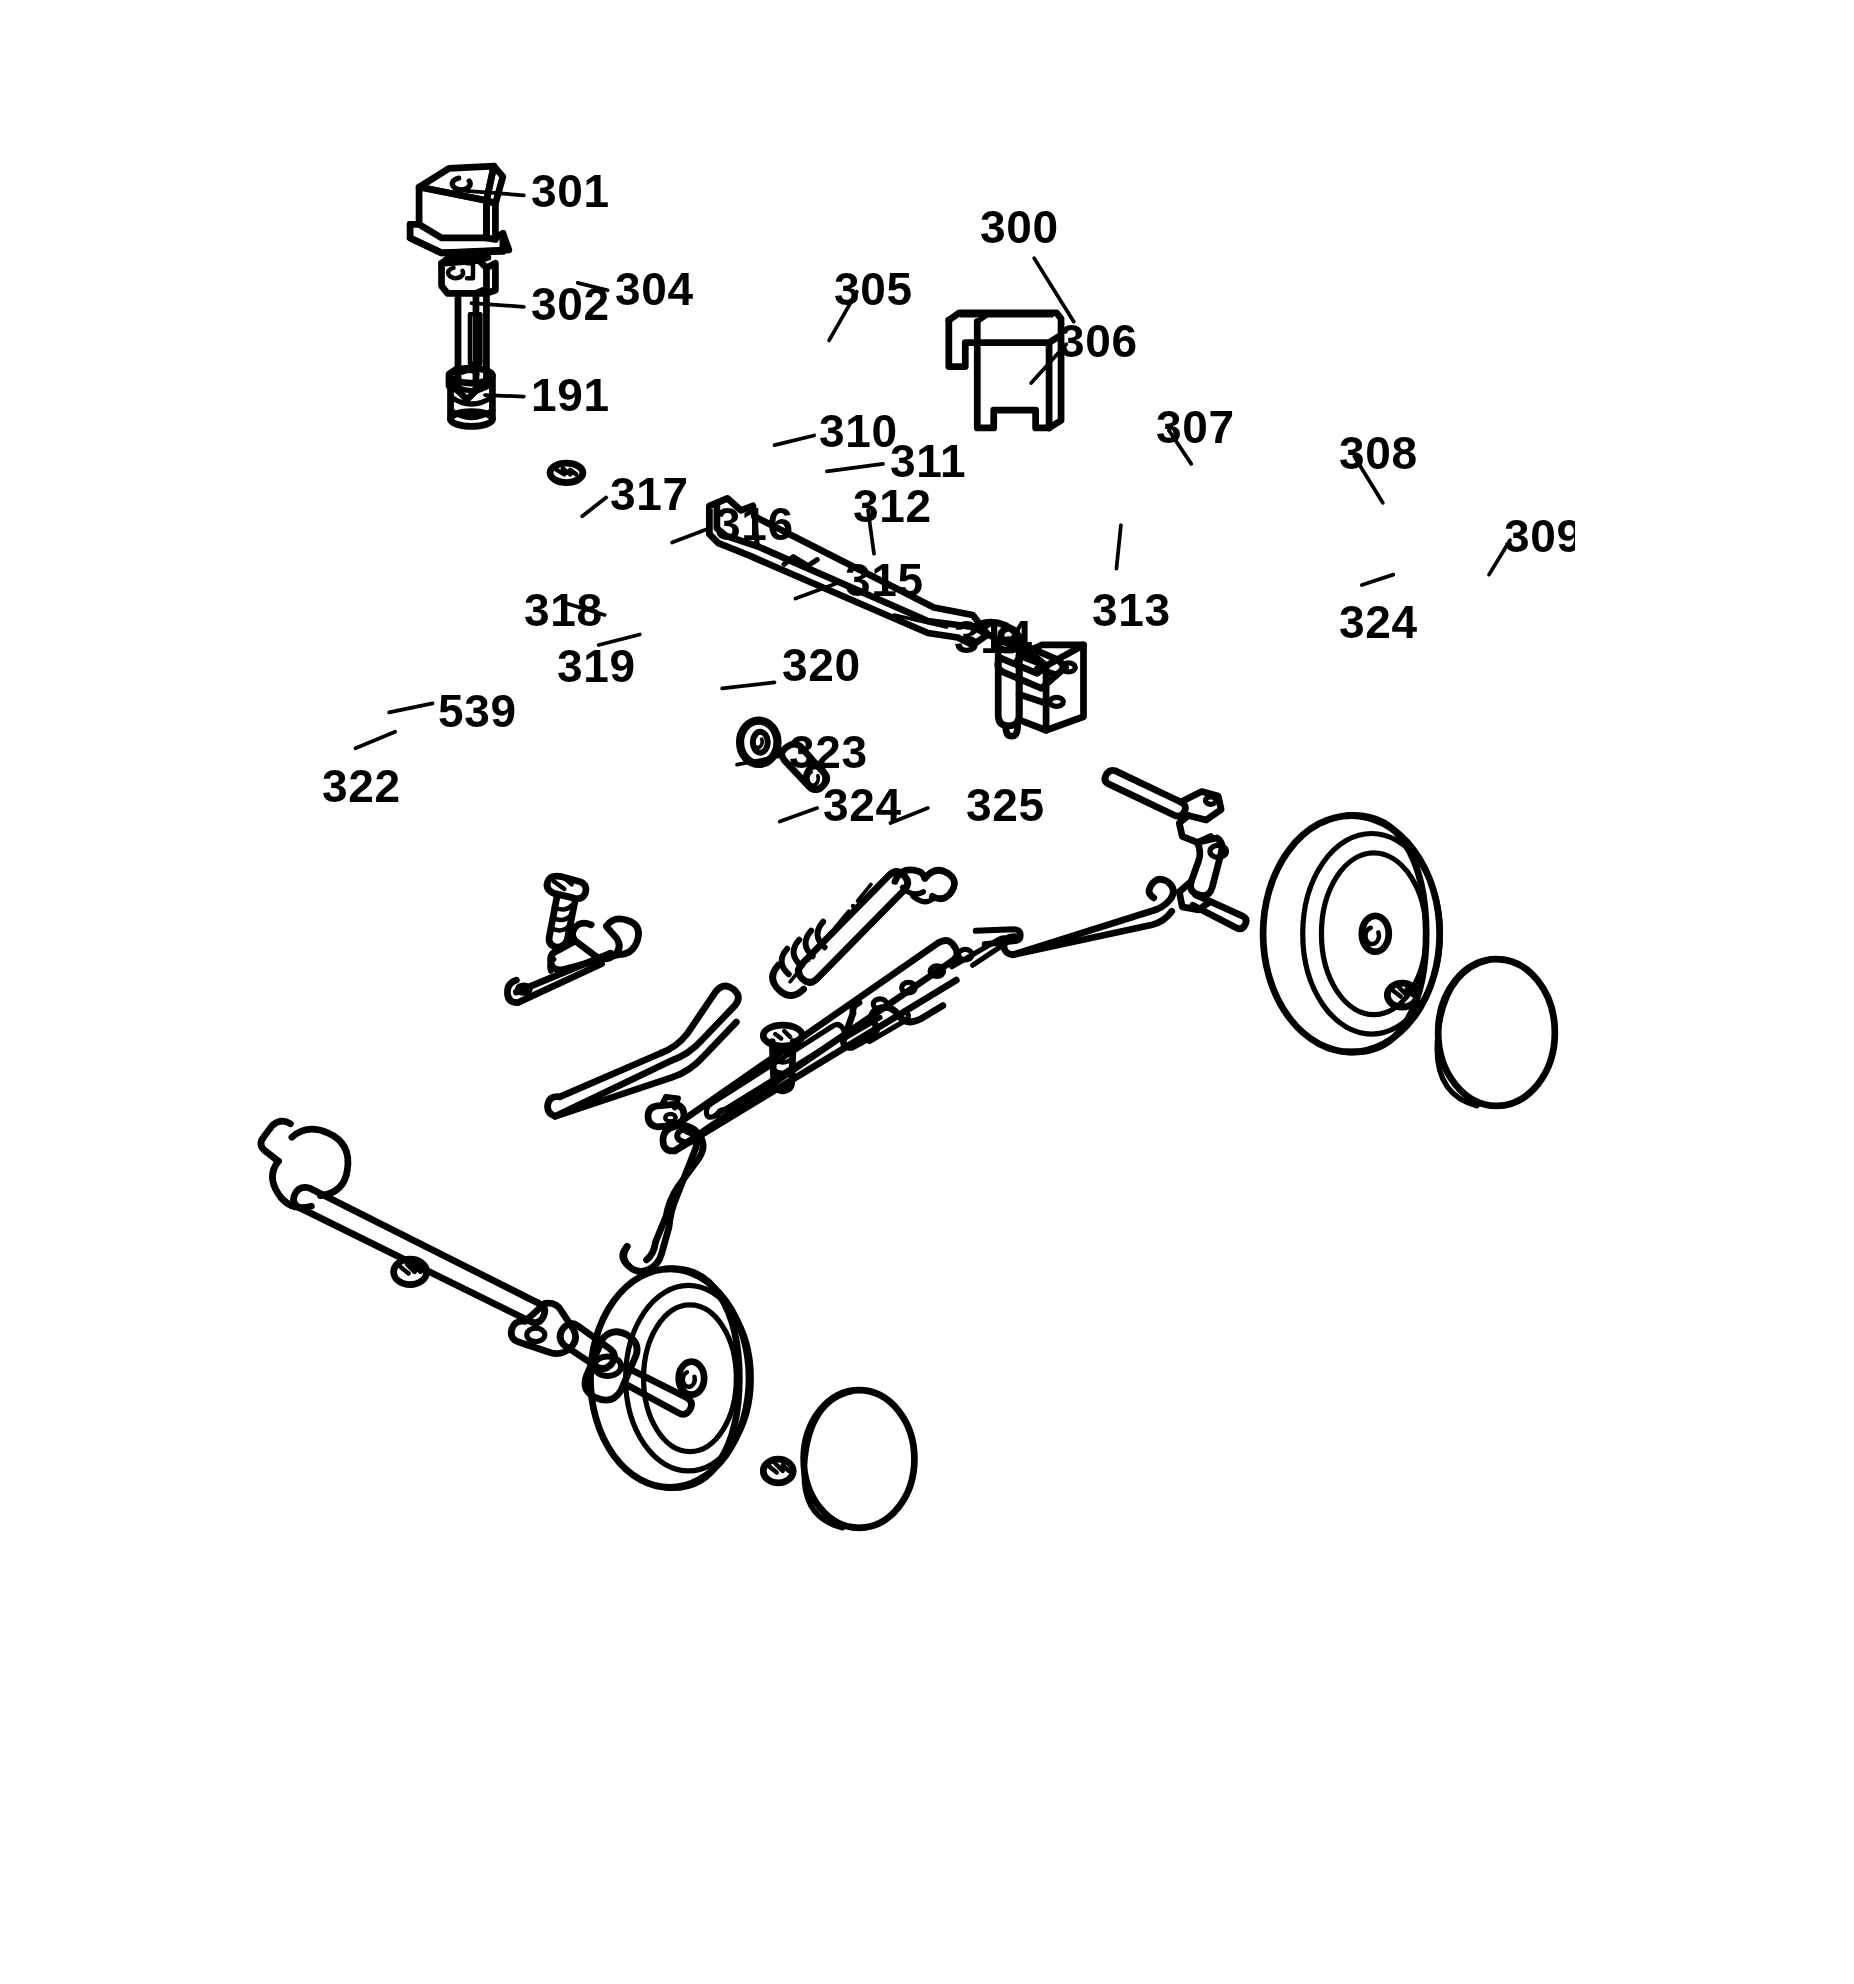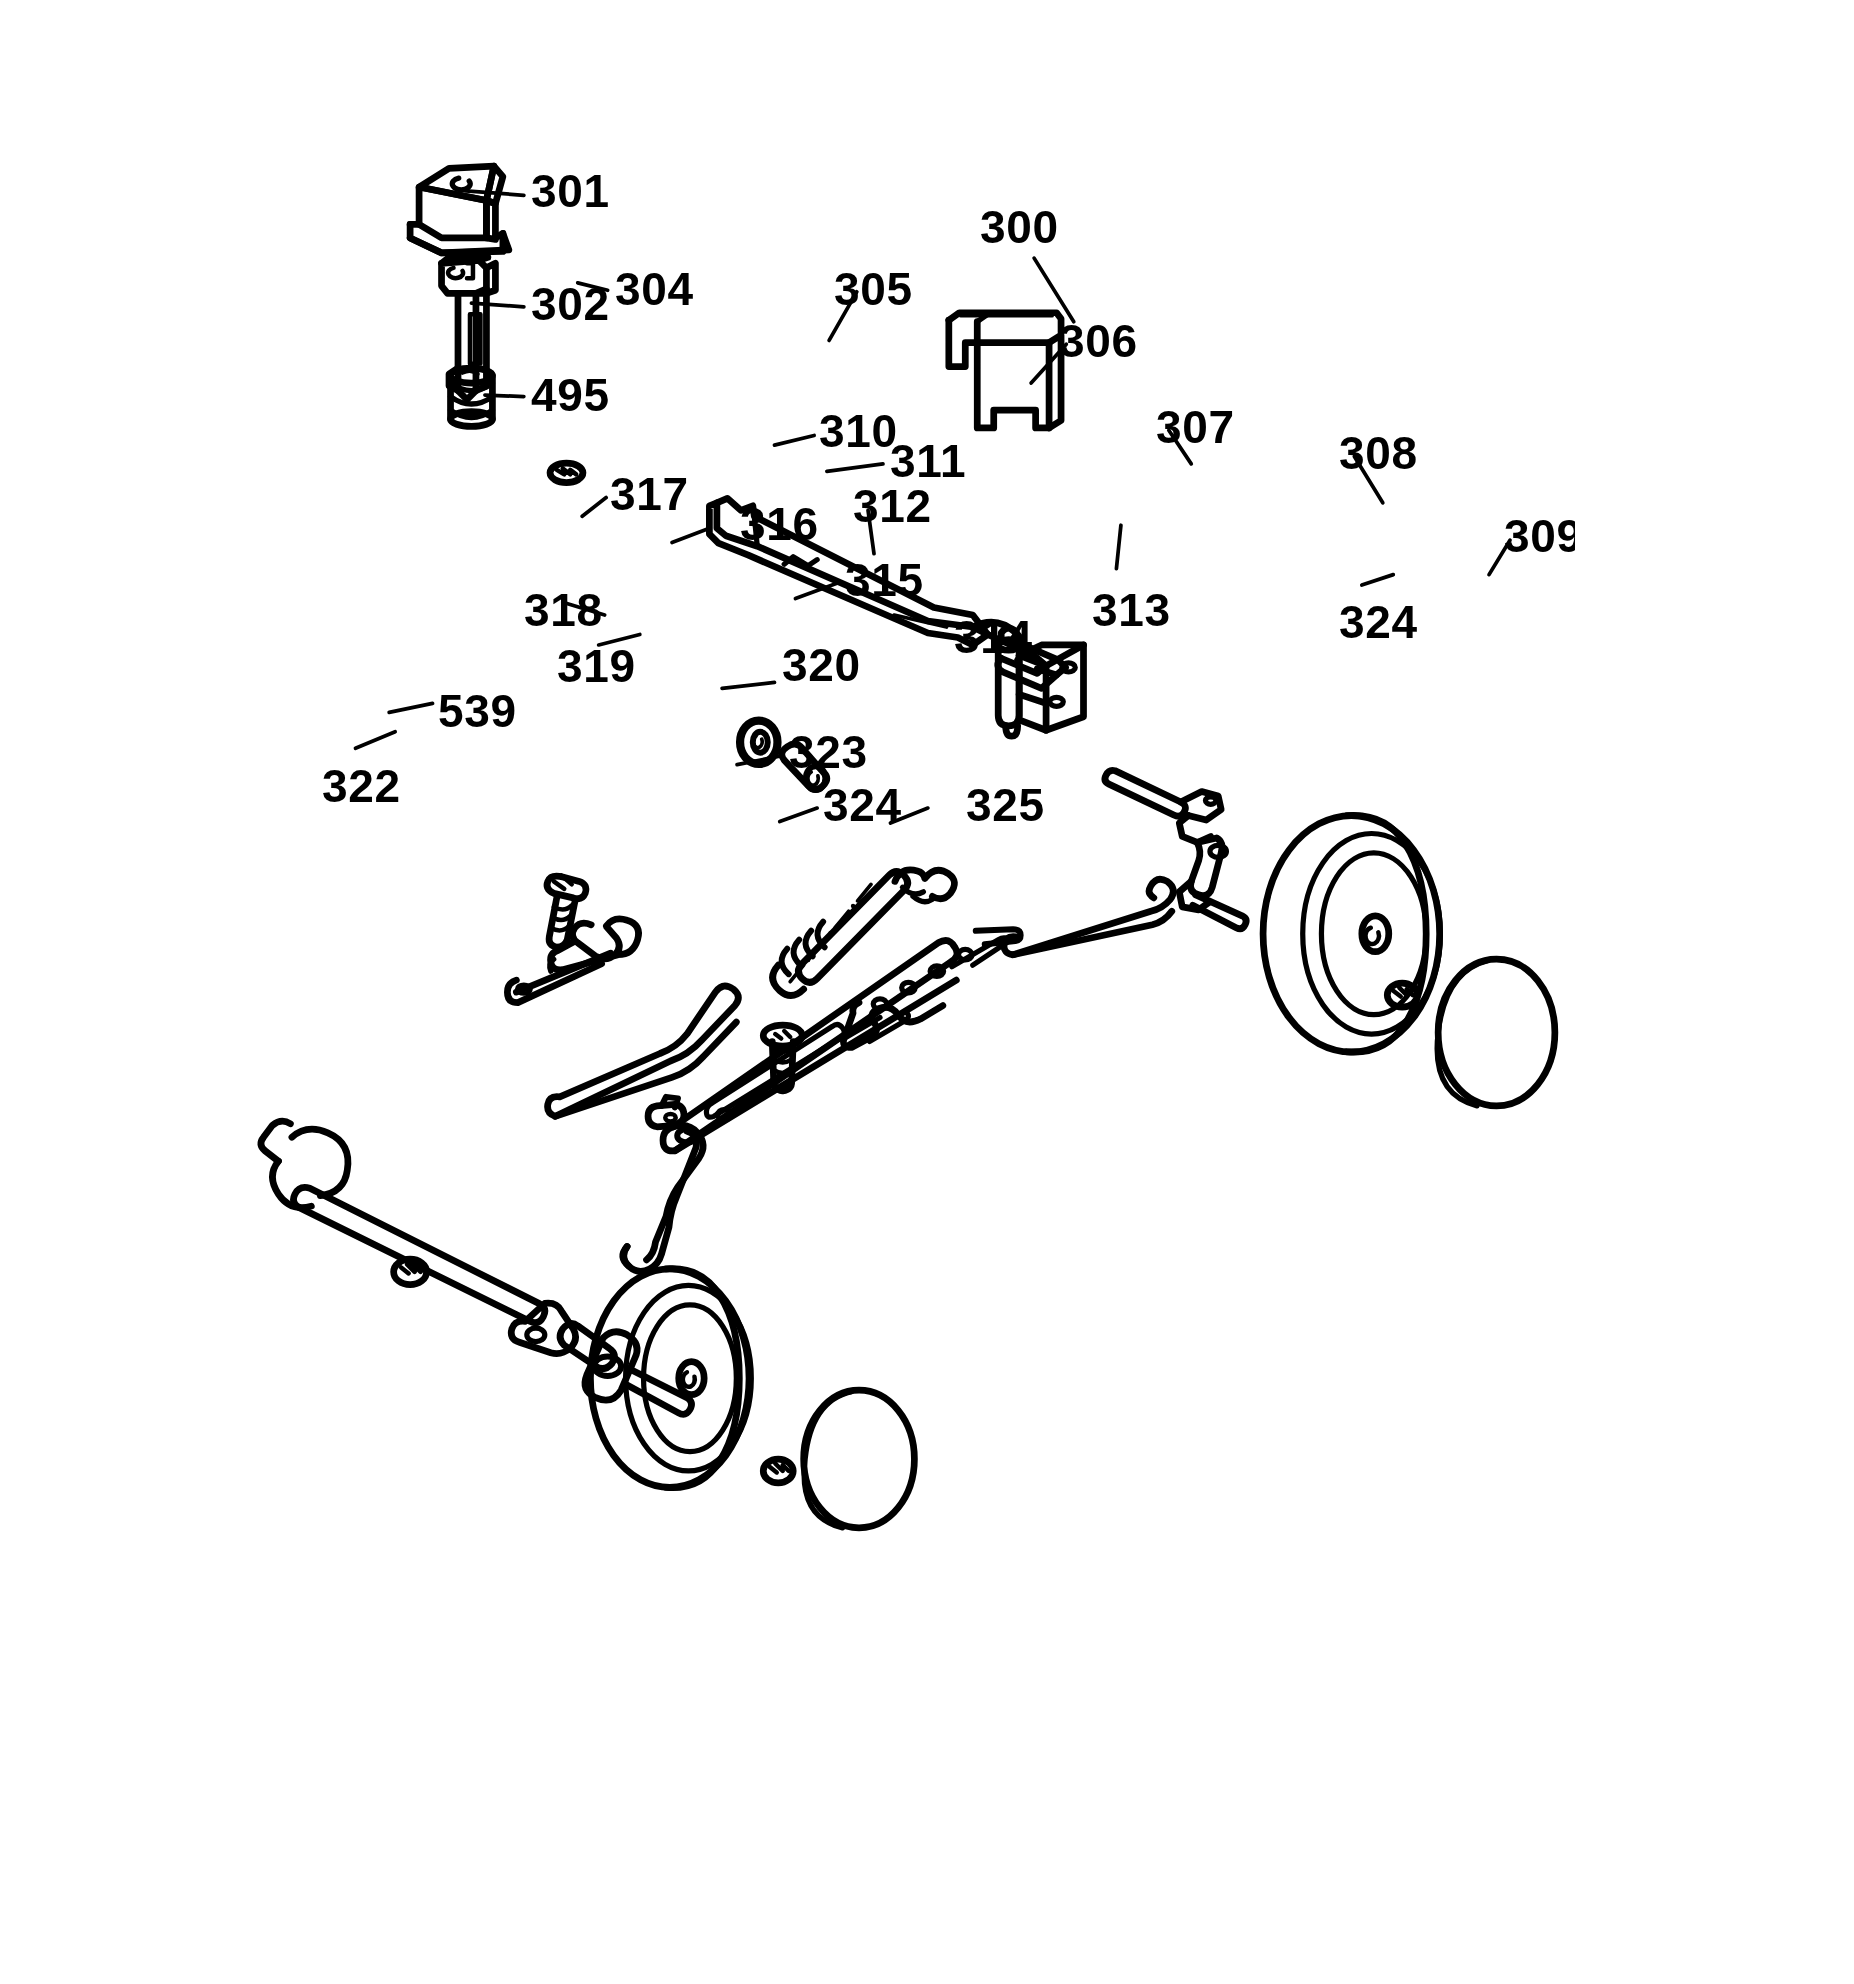--- a/index.html
+++ b/index.html
@@ -338,34 +338,34 @@
         <polyline points="1092,1080 1042,1098"></polyline>
         <polyline points="1820,782 1862,768"></polyline>
         <polyline points="1240,1080 1190,1100"></polyline>
       </g>
   </svg>
 
   <div id="callout-layer">
       <div class="callout" style="left: 980px; top: 204px;">300</div>
       <div class="callout" style="left: 531px; top: 168px;">301</div>
       <div class="callout" style="left: 531px; top: 281px;">302</div>
-      <div class="callout" style="left: 531px; top: 372px;">495</div>
+      <div class="callout" style="left: 531px; top: 372px;">191</div>
       <div class="callout" style="left: 615px; top: 266px;">304</div>
       <div class="callout" style="left: 834px; top: 266px;">305</div>
       <div class="callout" style="left: 1059px; top: 318px;">306</div>
       <div class="callout" style="left: 1156px; top: 404px;">307</div>
       <div class="callout" style="left: 1339px; top: 430px;">308</div>
       <div class="callout" style="left: 1504px; top: 513px;">309</div>
       <div class="callout" style="left: 819px; top: 408px;">310</div>
       <div class="callout" style="left: 890px; top: 438px;">311</div>
       <div class="callout" style="left: 853px; top: 483px;">312</div>
       <div class="callout" style="left: 1092px; top: 587px;">313</div>
       <div class="callout" style="left: 954px; top: 614px;">314</div>
       <div class="callout" style="left: 845px; top: 557px;">315</div>
-      <div class="callout" style="left: 740px; top: 501px;">316</div>
+      <div class="callout" style="left: 715px; top: 501px;">316</div>
       <div class="callout" style="left: 610px; top: 471px;">317</div>
       <div class="callout" style="left: 524px; top: 587px;">318</div>
       <div class="callout" style="left: 557px; top: 643px;">319</div>
       <div class="callout" style="left: 782px; top: 642px;">320</div>
       <div class="callout" style="left: 438px; top: 688px;">539</div>
       <div class="callout" style="left: 322px; top: 763px;">322</div>
       <div class="callout" style="left: 789px; top: 729px;">323</div>
       <div class="callout" style="left: 823px; top: 782px;">324</div>
       <div class="callout" style="left: 1339px; top: 599px;">324</div>
       <div class="callout" style="left: 931px; top: 782px; margin-left: 35px;">325</div>

